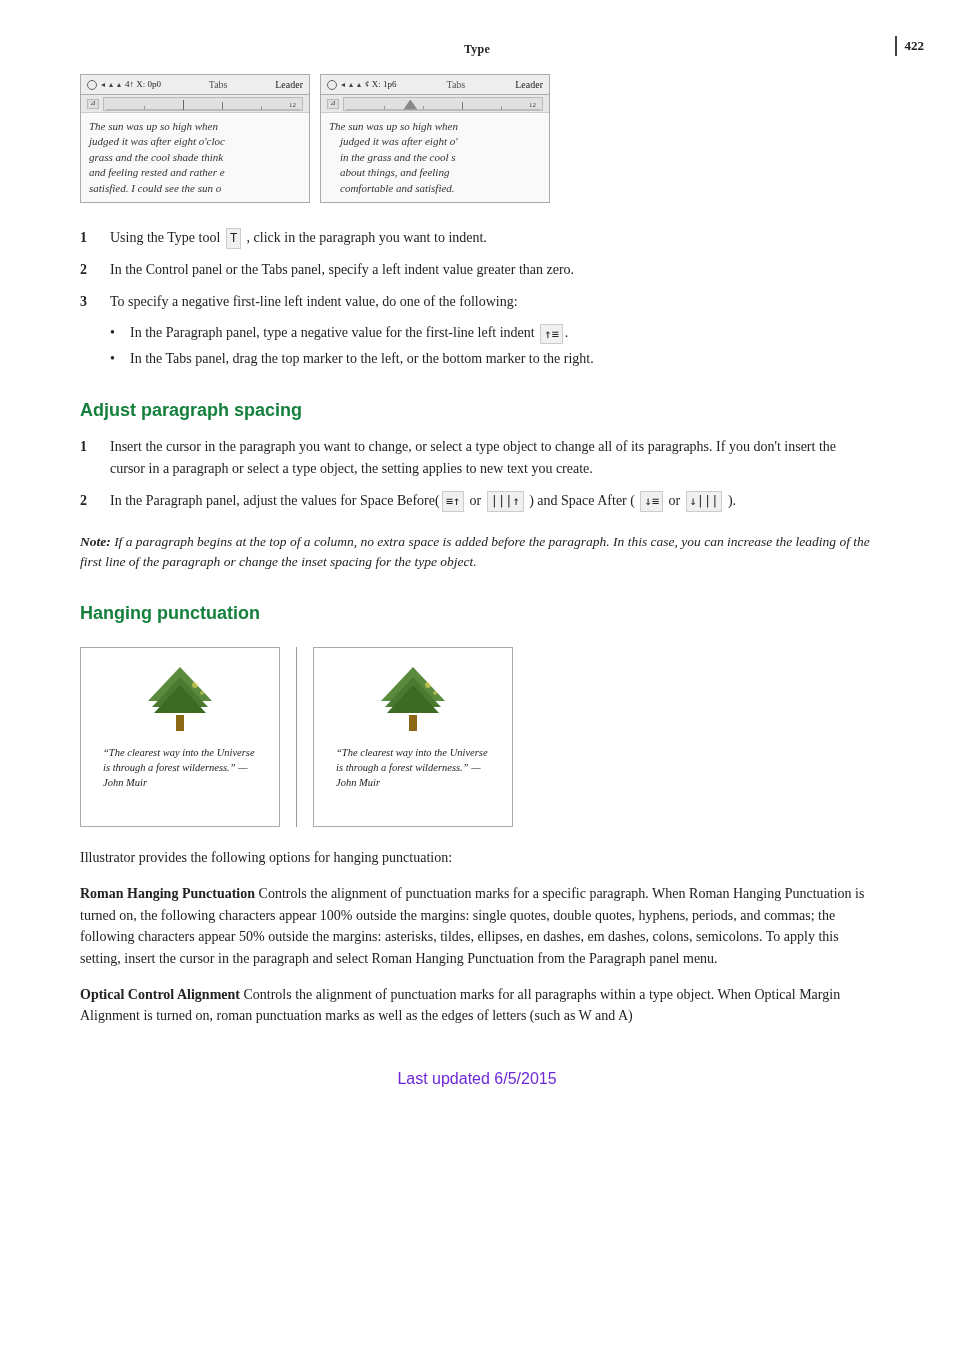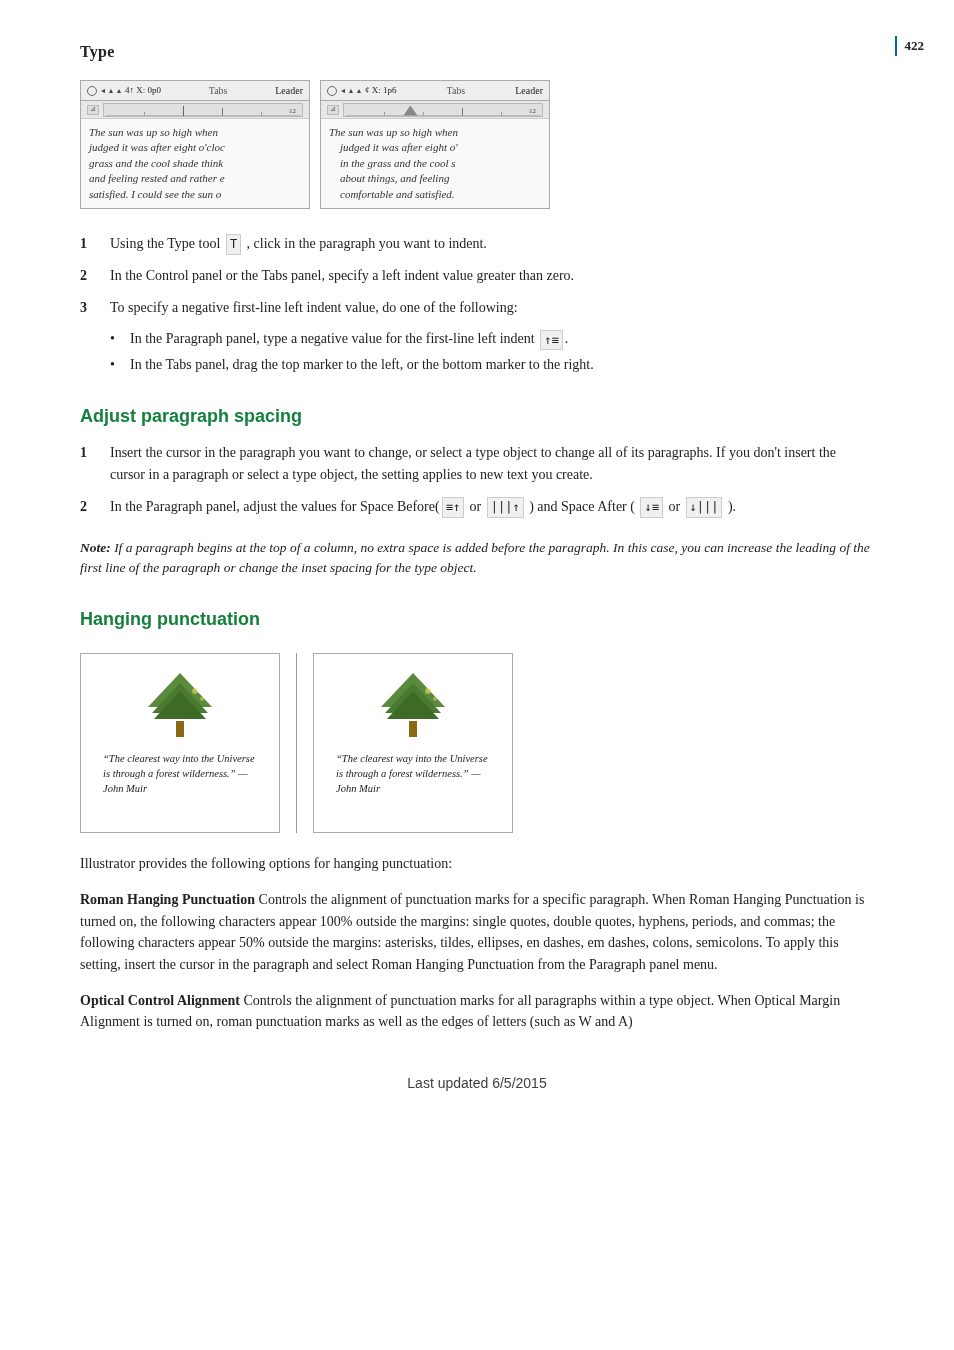--- a/index.html
+++ b/index.html
@@ -15,28 +15,29 @@
       min-height: 1350px;
       padding: 40px 80px 60px 80px;
       position: relative;
     }
     .page-number {
       position: absolute;
       top: 36px;
       right: 30px;
       font-size: 13px;
       font-weight: bold;
-      border-left: 2px solid #0369a1;
+      border-left: 2px solid #404040;
       padding-left: 8px;
     }
     .section-label {
-      font-size: 16px;
+      font-size: 12px;
       font-weight: bold;
       margin-bottom: 16px;
       letter-spacing: 0.02em;
+      text-align: center;
     }
     
     .diagrams-row {
       display: flex;
       gap: 10px;
       margin-bottom: 24px;
     }
     .diagram-box {
       border: 1px solid #aaa;
       width: 230px;
@@ -209,22 +210,22 @@
       line-height: 1.55;
       margin-bottom: 14px;
     }
     .bold-term {
       font-weight: bold;
     }
 
     
     .page-footer {
       text-align: center;
-      font-size: 14px;
-      color: #404040;
+      font-size: 16px;
+      color: #6d28d9;
       margin-top: 40px;
       font-family: Arial, sans-serif;
     }
   </style>
 </head>
 <body>
 
 <div class="page">
 
   <div class="page-number">422</div>

